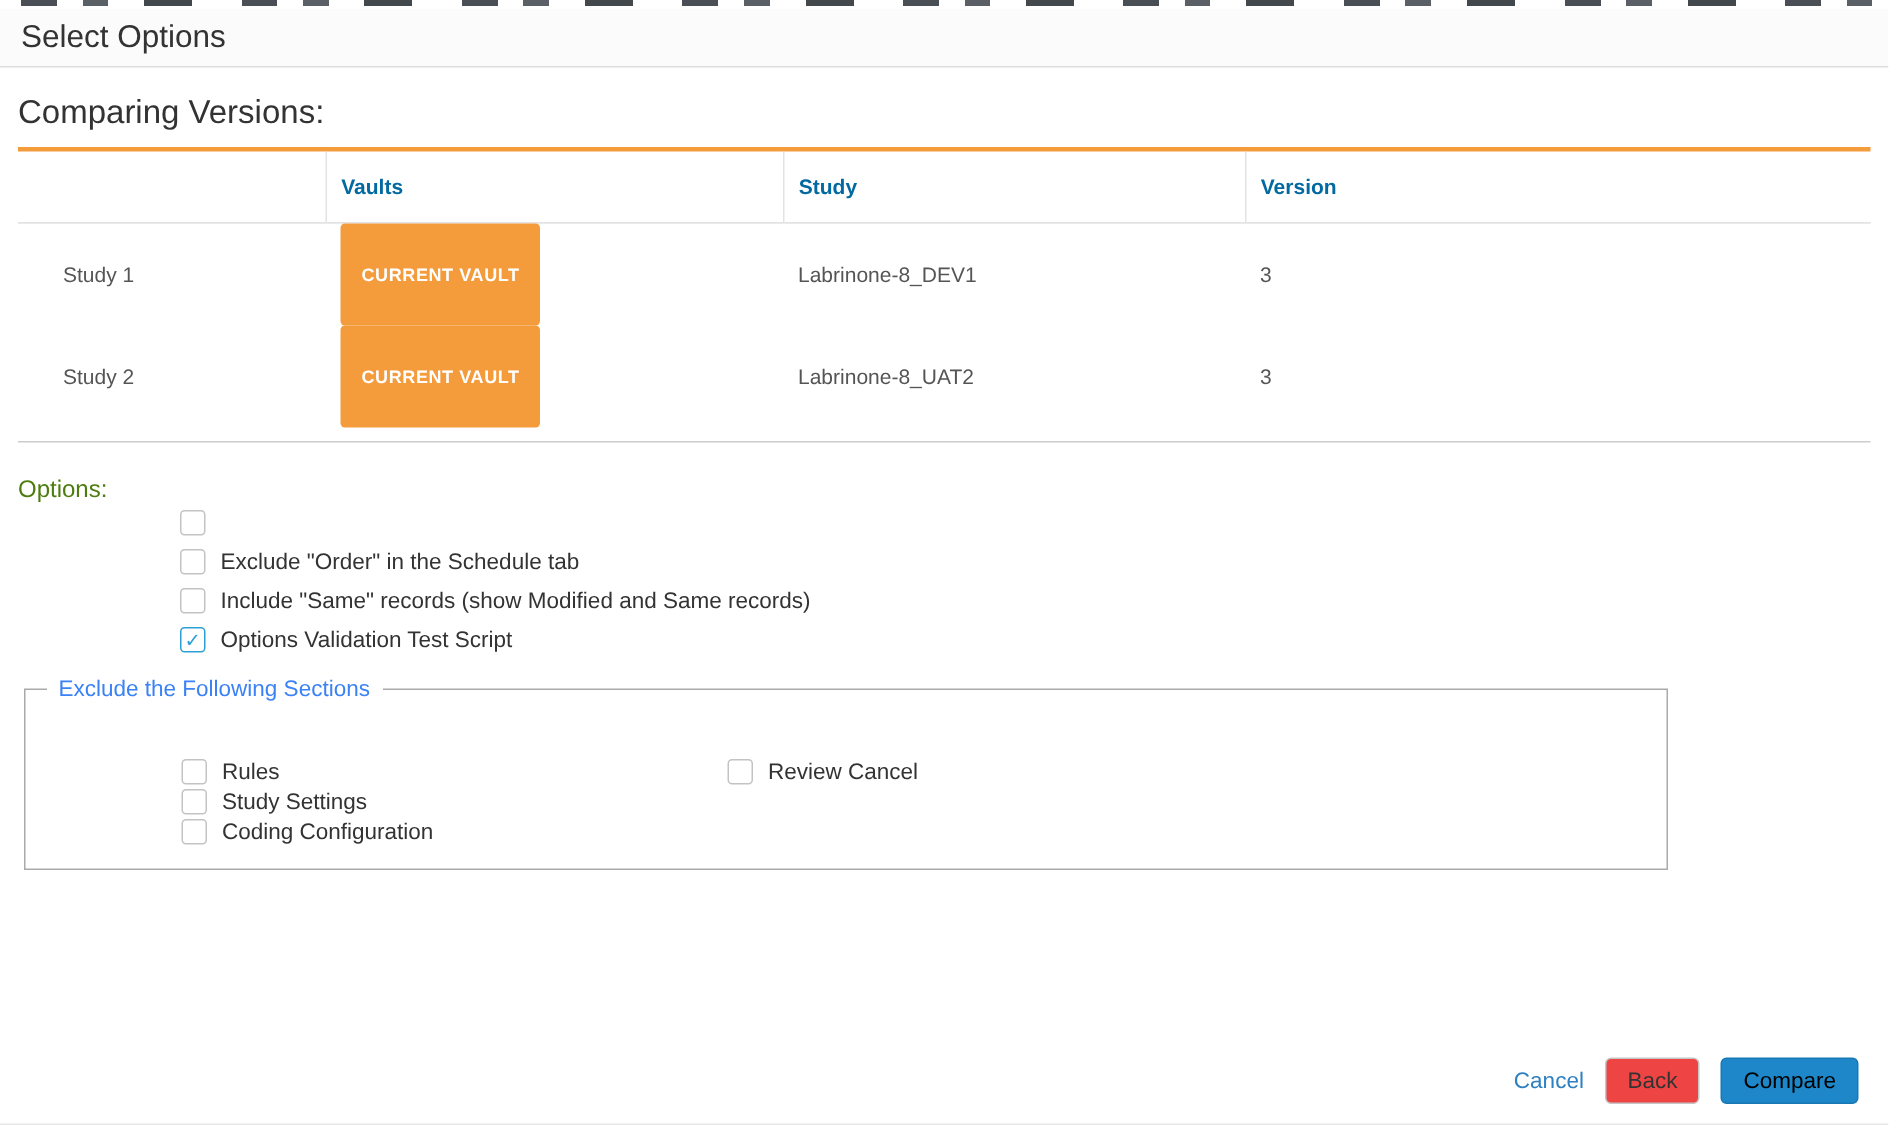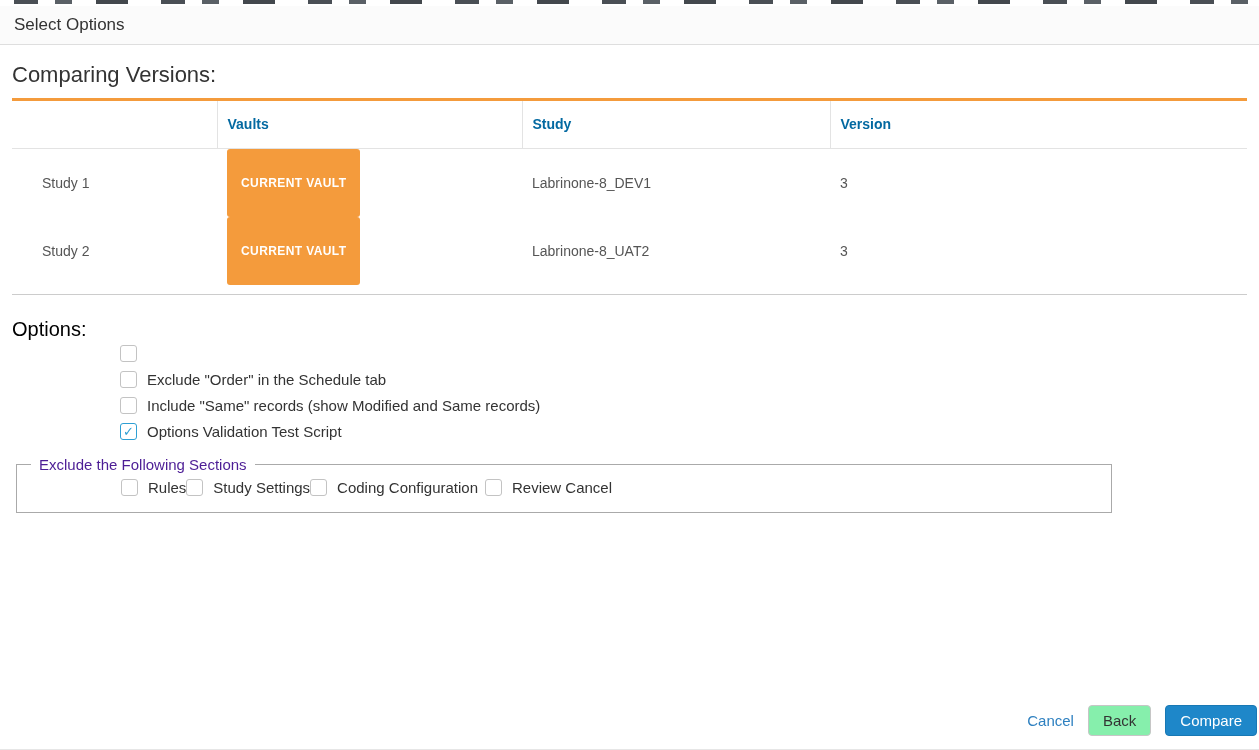--- a/index.html
+++ b/index.html
@@ -16,21 +16,21 @@
   
   .page-strip{height:6px;width:100%;background:
     repeating-linear-gradient(90deg,
       transparent 0 14px, #4a4f55 14px 38px, transparent 38px 55px,
       #5a6066 55px 72px, transparent 72px 96px, #43484d 96px 128px,
       transparent 128px 147px) top/100% 4px no-repeat,#fff;}
 
   .modal{position:relative;height:744px;background:#fff;border-bottom:1px solid #e6e6e6;}
 
   .modal-header{height:39px;line-height:38px;background:#fbfbfb;
-    border-bottom:1px solid #dedede;padding-left:14px;font-size:17px;color:#333;}
+    border-bottom:1px solid #dedede;padding-left:14px;font-size:21px;color:#333;}
 
   .modal-body{padding:0 12px;}
 
   .heading{font-size:22px;font-weight:400;color:#333;margin-top:17px;margin-bottom:10px;}
 
   .orange-rule{height:3px;background:var(--orange);border:none;}
 
   table.compare{width:100%;border-collapse:collapse;table-layout:fixed;}
   table.compare col.c1{width:205px;} table.compare col.c2{width:305px;}
   table.compare col.c3{width:308px;} table.compare col.c4{width:auto;}
@@ -42,47 +42,47 @@
     padding-left:10px;}
   table.compare td.row-label{padding-left:30px;}
 
   .vault-btn{display:inline-block;background:var(--orange);color:#fff;border:none;
     font-family:inherit;font-size:12px;font-weight:bold;letter-spacing:.4px;
     padding:27px 14px;border-radius:3px;cursor:pointer;}
 
   .divider{height:0;border:none;border-top:1px solid #ccc;margin-top:9px;}
 
   .options-section{margin-top:23px;}
-  .options-label{font-size:20px;color:#000000;}
+  .options-label{font-size:16px;color:#4d7c0f;}
   .cb-list{margin-left:108px;margin-top:4px;}
   .cb-row{display:flex;align-items:center;gap:10px;margin-bottom:9px;height:17px;}
   .cb-label{font-size:15px;color:#333;cursor:pointer;}
   .checkbox{flex:0 0 auto;width:17px;height:17px;background:#fff;
     border:1px solid #c3c3c3;border-radius:3px;display:inline-flex;
     align-items:center;justify-content:center;cursor:pointer;}
   .checkbox .check{display:none;color:var(--check-blue);font-size:13px;
     font-weight:bold;line-height:1;}
   .checkbox.checked{border-color:var(--check-blue);}
   .checkbox.checked .check{display:block;}
 
   fieldset.exclude{margin-top:16px;margin-left:4px;width:1096px;
     border:1px solid #aaa;padding:6px 0 13px 0;}
-  fieldset.exclude legend{margin-left:14px;padding:0 8px;font-size:15px;color:#4c1d95;}
+  fieldset.exclude legend{margin-left:14px;padding:0 8px;font-size:15px;color:#3b82f6;}
   .fieldset-cols{display:flex;padding-left:104px;}
-  .fieldset-col{display:flex;flex-direction:row;}
+  .fieldset-col{display:flex;flex-direction:column;margin-top:32px;}
   .fieldset-col .cb-row{margin-bottom:3px;}
   .fieldset-col.left{width:364px;}
 
-  .footer{position:absolute;right:2px;bottom:13px;display:flex;
+  .footer{position:absolute;right:20px;bottom:13px;display:flex;
     align-items:center;gap:14px;}
   .link-btn{font-size:15px;color:var(--link-blue);text-decoration:none;cursor:pointer;}
   .btn{font-family:inherit;font-size:15px;border-radius:4px;cursor:pointer;
     padding:6px 14px;}
-  .btn-back{background:#86efac;border:1px solid #c6c6c6;color:#333;}
-  .btn-primary{background:var(--blue);border:1px solid var(--blue-dark);color:#ffffff;}
+  .btn-back{background:#ef4444;border:1px solid #c6c6c6;color:#333;}
+  .btn-primary{background:var(--blue);border:1px solid var(--blue-dark);color:#000000;}
 </style>
 </head>
 <body>
 
 <div class="page-strip"></div>
 
 <div class="modal">
 
   <div class="modal-header">
     <span>Select Options</span>

